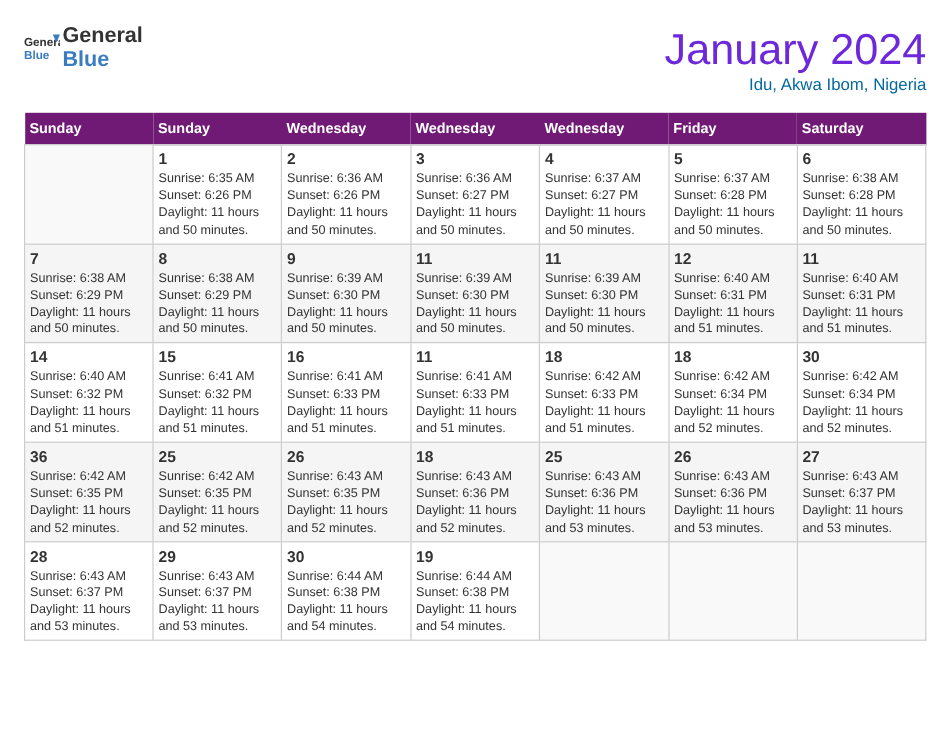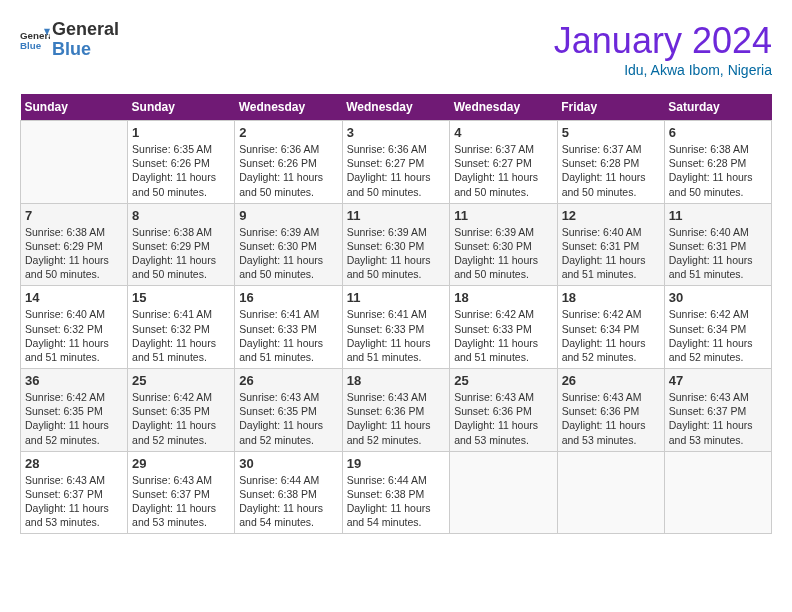--- a/index.html
+++ b/index.html
@@ -217,21 +217,21 @@
         </td>
         <td>
           <span class="day-num">25</span>
           <div class="day-info"><span>Sunrise: 6:43 AM</span><br><span>Sunset: 6:36 PM</span><br><span>Daylight: 11 hours and 53 minutes.</span></div>
         </td>
         <td>
           <span class="day-num">26</span>
           <div class="day-info"><span>Sunrise: 6:43 AM</span><br><span>Sunset: 6:36 PM</span><br><span>Daylight: 11 hours and 53 minutes.</span></div>
         </td>
         <td>
-          <span class="day-num">47</span>
+          <span class="day-num">27</span>
           <div class="day-info"><span>Sunrise: 6:43 AM</span><br><span>Sunset: 6:37 PM</span><br><span>Daylight: 11 hours and 53 minutes.</span></div>
         </td>
       </tr>
       <tr>
         <td>
           <span class="day-num">28</span>
           <div class="day-info"><span>Sunrise: 6:43 AM</span><br><span>Sunset: 6:37 PM</span><br><span>Daylight: 11 hours and 53 minutes.</span></div>
         </td>
         <td>
           <span class="day-num">29</span>

